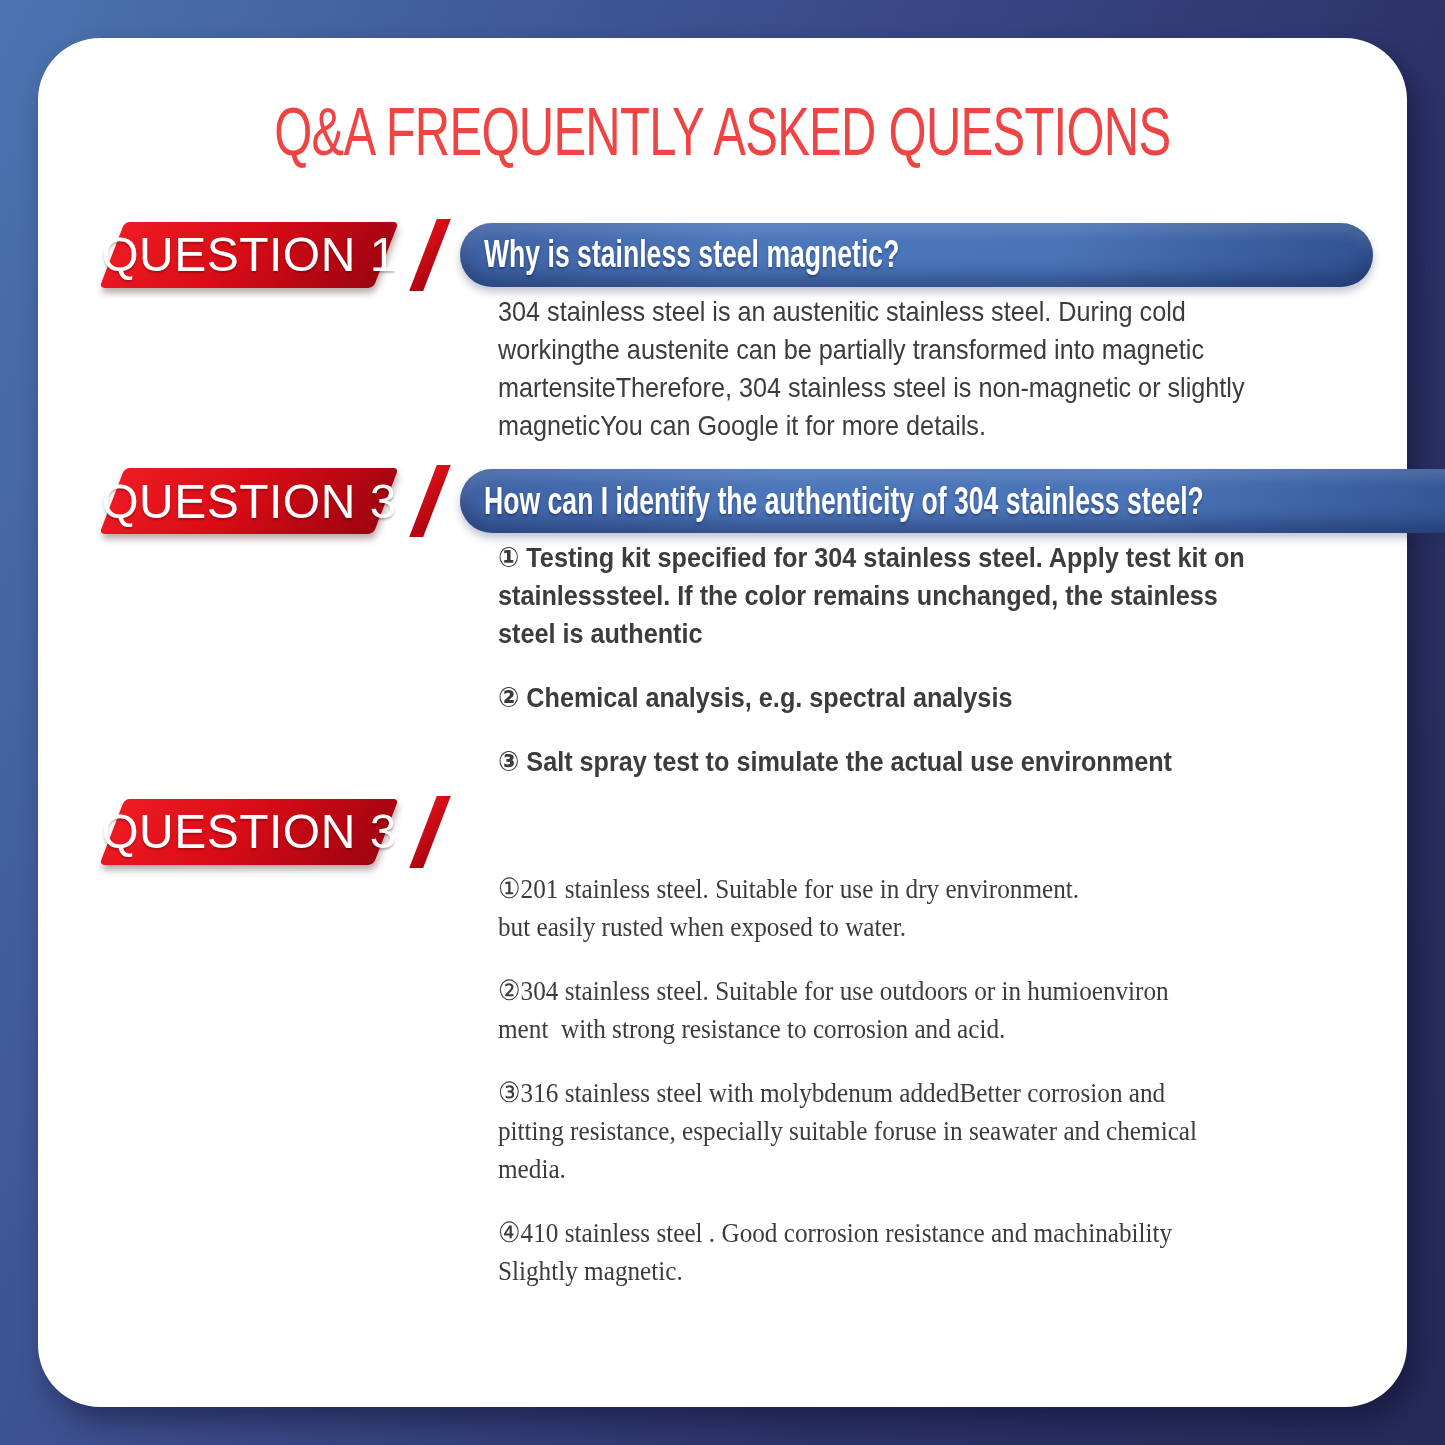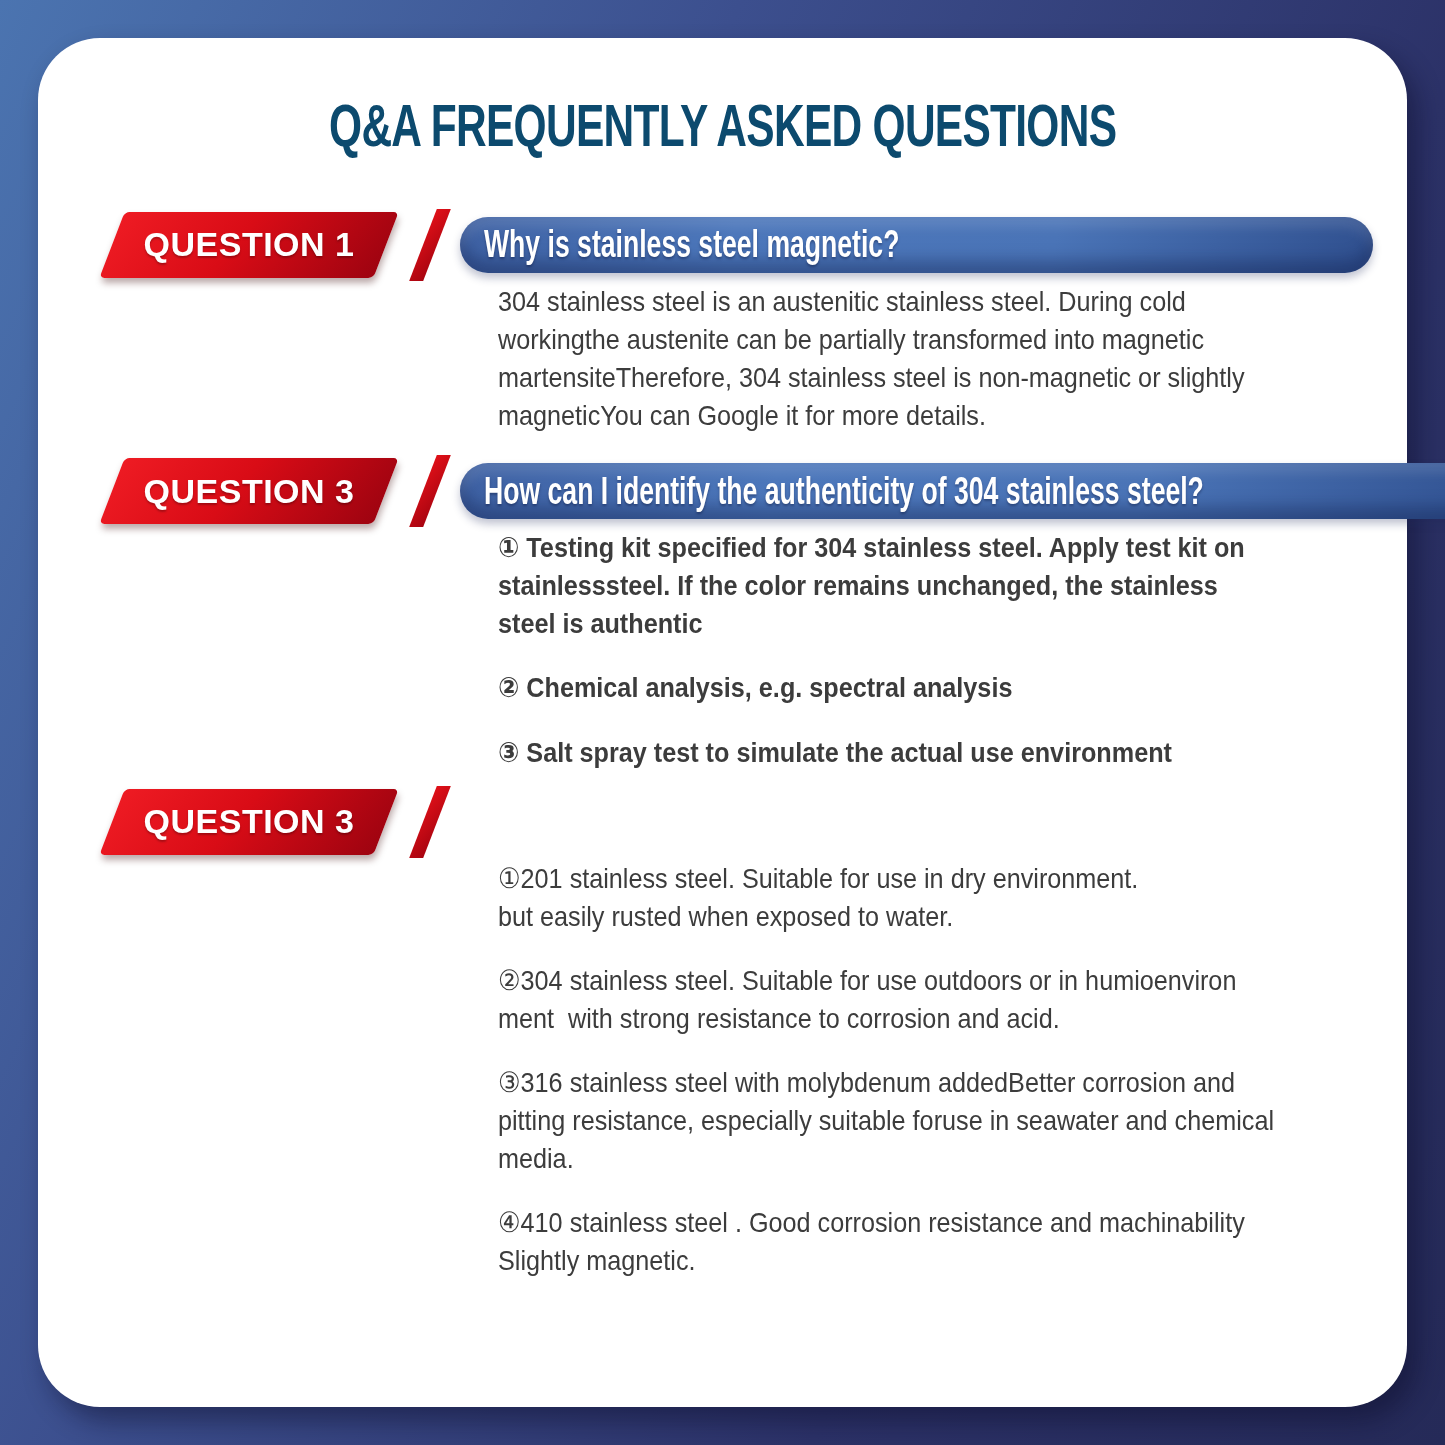--- a/index.html
+++ b/index.html
@@ -8,60 +8,60 @@
     font-family:"Liberation Sans","DejaVu Sans",sans-serif;
     background:linear-gradient(115deg,#4b74b0 0%,#3c4f8e 35%,#2c3268 70%,#252a58 100%);
   }
   .card{
     position:absolute;left:38px;top:38px;right:38px;bottom:38px;
     background:#ffffff;border-radius:62px;box-sizing:border-box;
     padding:56px 34px 20px 62px;
     box-shadow:10px 14px 26px rgba(10,12,40,.45);
   }
   .title{
-    font-weight:bold;font-size:59px;line-height:1.1;color:#0c4a6e;
+    font-weight:normal;font-size:68px;line-height:1.1;color:#ef4444;
     text-align:center;margin:0 0 48px -28px;white-space:nowrap;
   }
   .title-inner{display:inline-block;transform:scaleX(.72);transform-origin:50% 50%;letter-spacing:-1px;}
   .qrow{display:flex;align-items:center;height:76px;}
   .badge{position:relative;flex:0 0 298px;height:66px;}
   .badge-bg{
     position:absolute;left:12px;right:12px;top:0;bottom:0;border-radius:5px;
     background:linear-gradient(115deg,#ee1b23 0%,#d90c16 45%,#9e0310 100%);
     transform:skewX(-21deg);
     box-shadow:3px 5px 7px rgba(60,10,10,.35);
   }
   .badge-label{
     position:absolute;inset:0;display:flex;align-items:center;justify-content:center;
-    color:#fff;font-weight:bold;font-size:34px;letter-spacing:.5px;
+    color:#fff;font-weight:normal;font-size:48px;letter-spacing:.5px;
     text-shadow:0 2px 2px rgba(0,0,0,.25);
   }
   .slash{flex:0 0 62px;height:72px;position:relative;}
   .slash-bar{
     position:absolute;left:25px;top:0;width:14px;height:100%;
     background:linear-gradient(115deg,#e01018 0%,#a80410 100%);
     transform:skewX(-21deg);
   }
   .banner{
-    flex:1;height:56px;border-radius:38px;display:flex;align-items:center;
+    flex:1;height:64px;border-radius:38px;display:flex;align-items:center;
     box-sizing:border-box;padding-left:24px;
     background:linear-gradient(100deg,#3e61a3 0%,#4c77bb 30%,#4a74b7 65%,#30508f 100%);
     box-shadow:inset 0 -12px 16px rgba(12,26,70,.38),
                inset 0 10px 12px rgba(255,255,255,.12),
                0 5px 9px rgba(30,40,90,.28);
   }
   .banner-label{
     color:#fff;font-weight:bold;font-size:38px;white-space:nowrap;
     transform:scaleX(.70);transform-origin:0 50%;
     text-shadow:0 2px 3px rgba(0,10,40,.35);
   }
   .qbody{margin-left:398px;}
   .qbody.after-q1{margin-bottom:18px;}
   .qbody.after-q2{margin-bottom:12px;font-weight:bold;}
-  .qbody.after-q3{margin-bottom:0;}
+  .qbody.after-q3{margin-bottom:0;font-family:Liberation Serif, serif;}
   .para{
     font-size:28px;line-height:1.36;color:#3c3c3c;margin:0;
     white-space:pre-wrap;width:110%;
     transform:scaleX(.9);transform-origin:0 0;
   }
   .para + .para{margin-top:26px;}
 </style>
 </head>
 <body>
 

